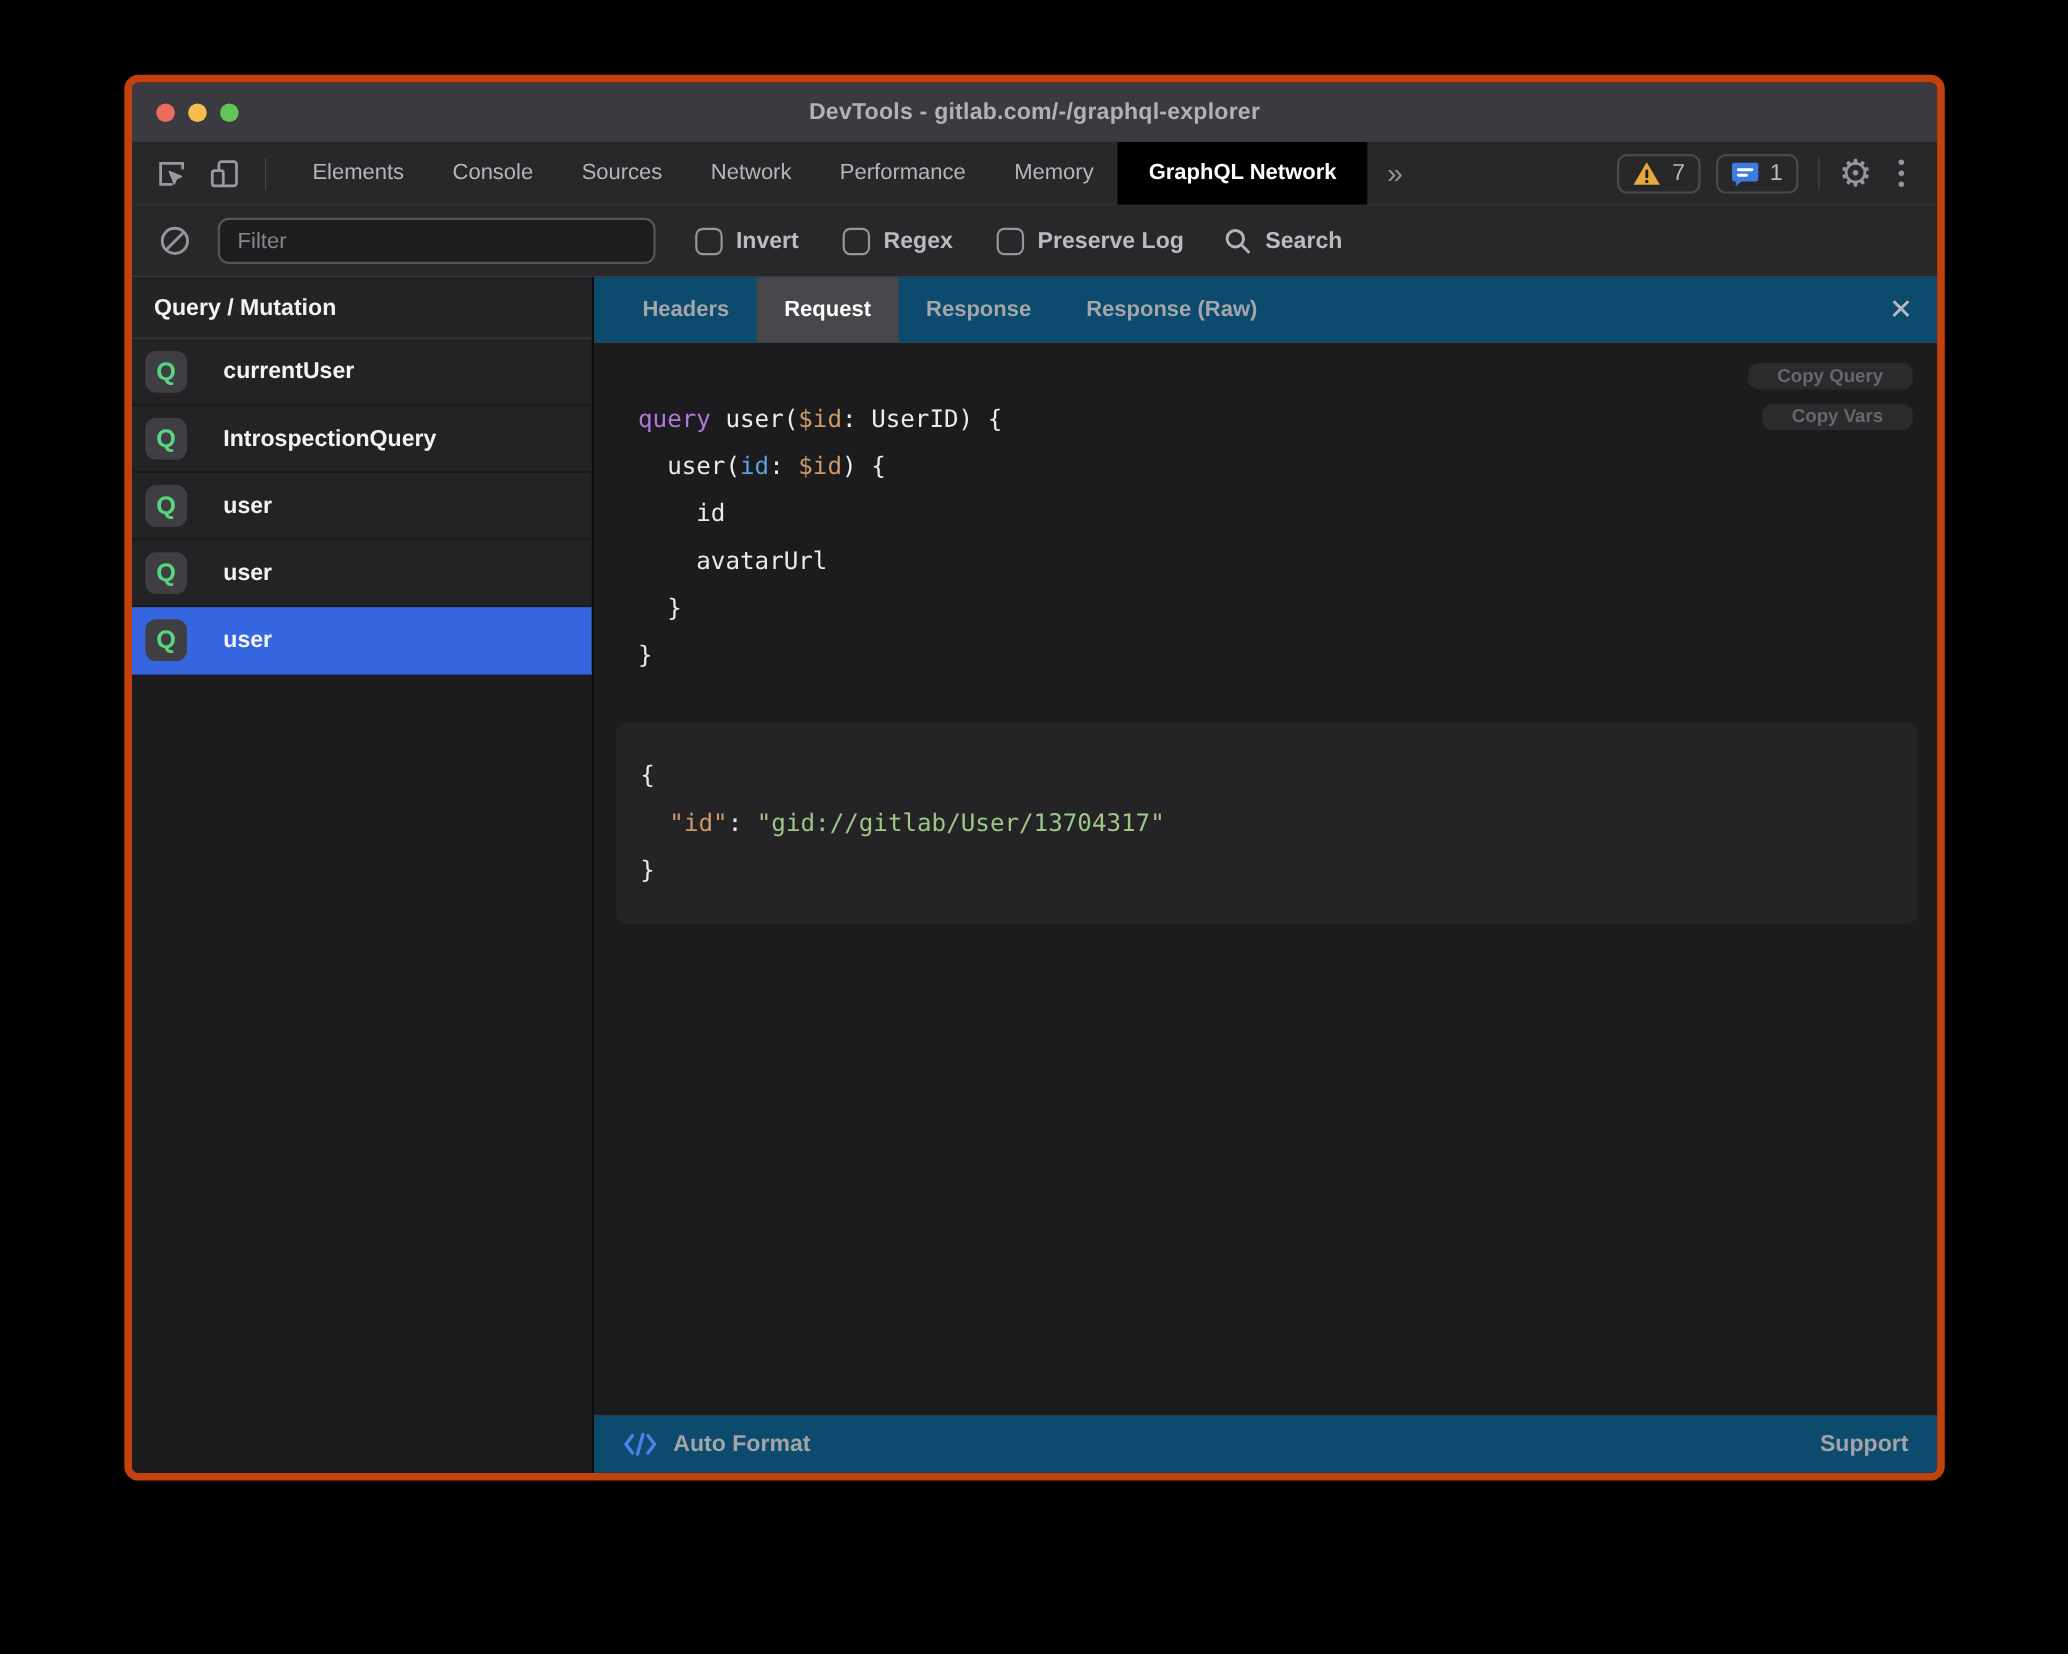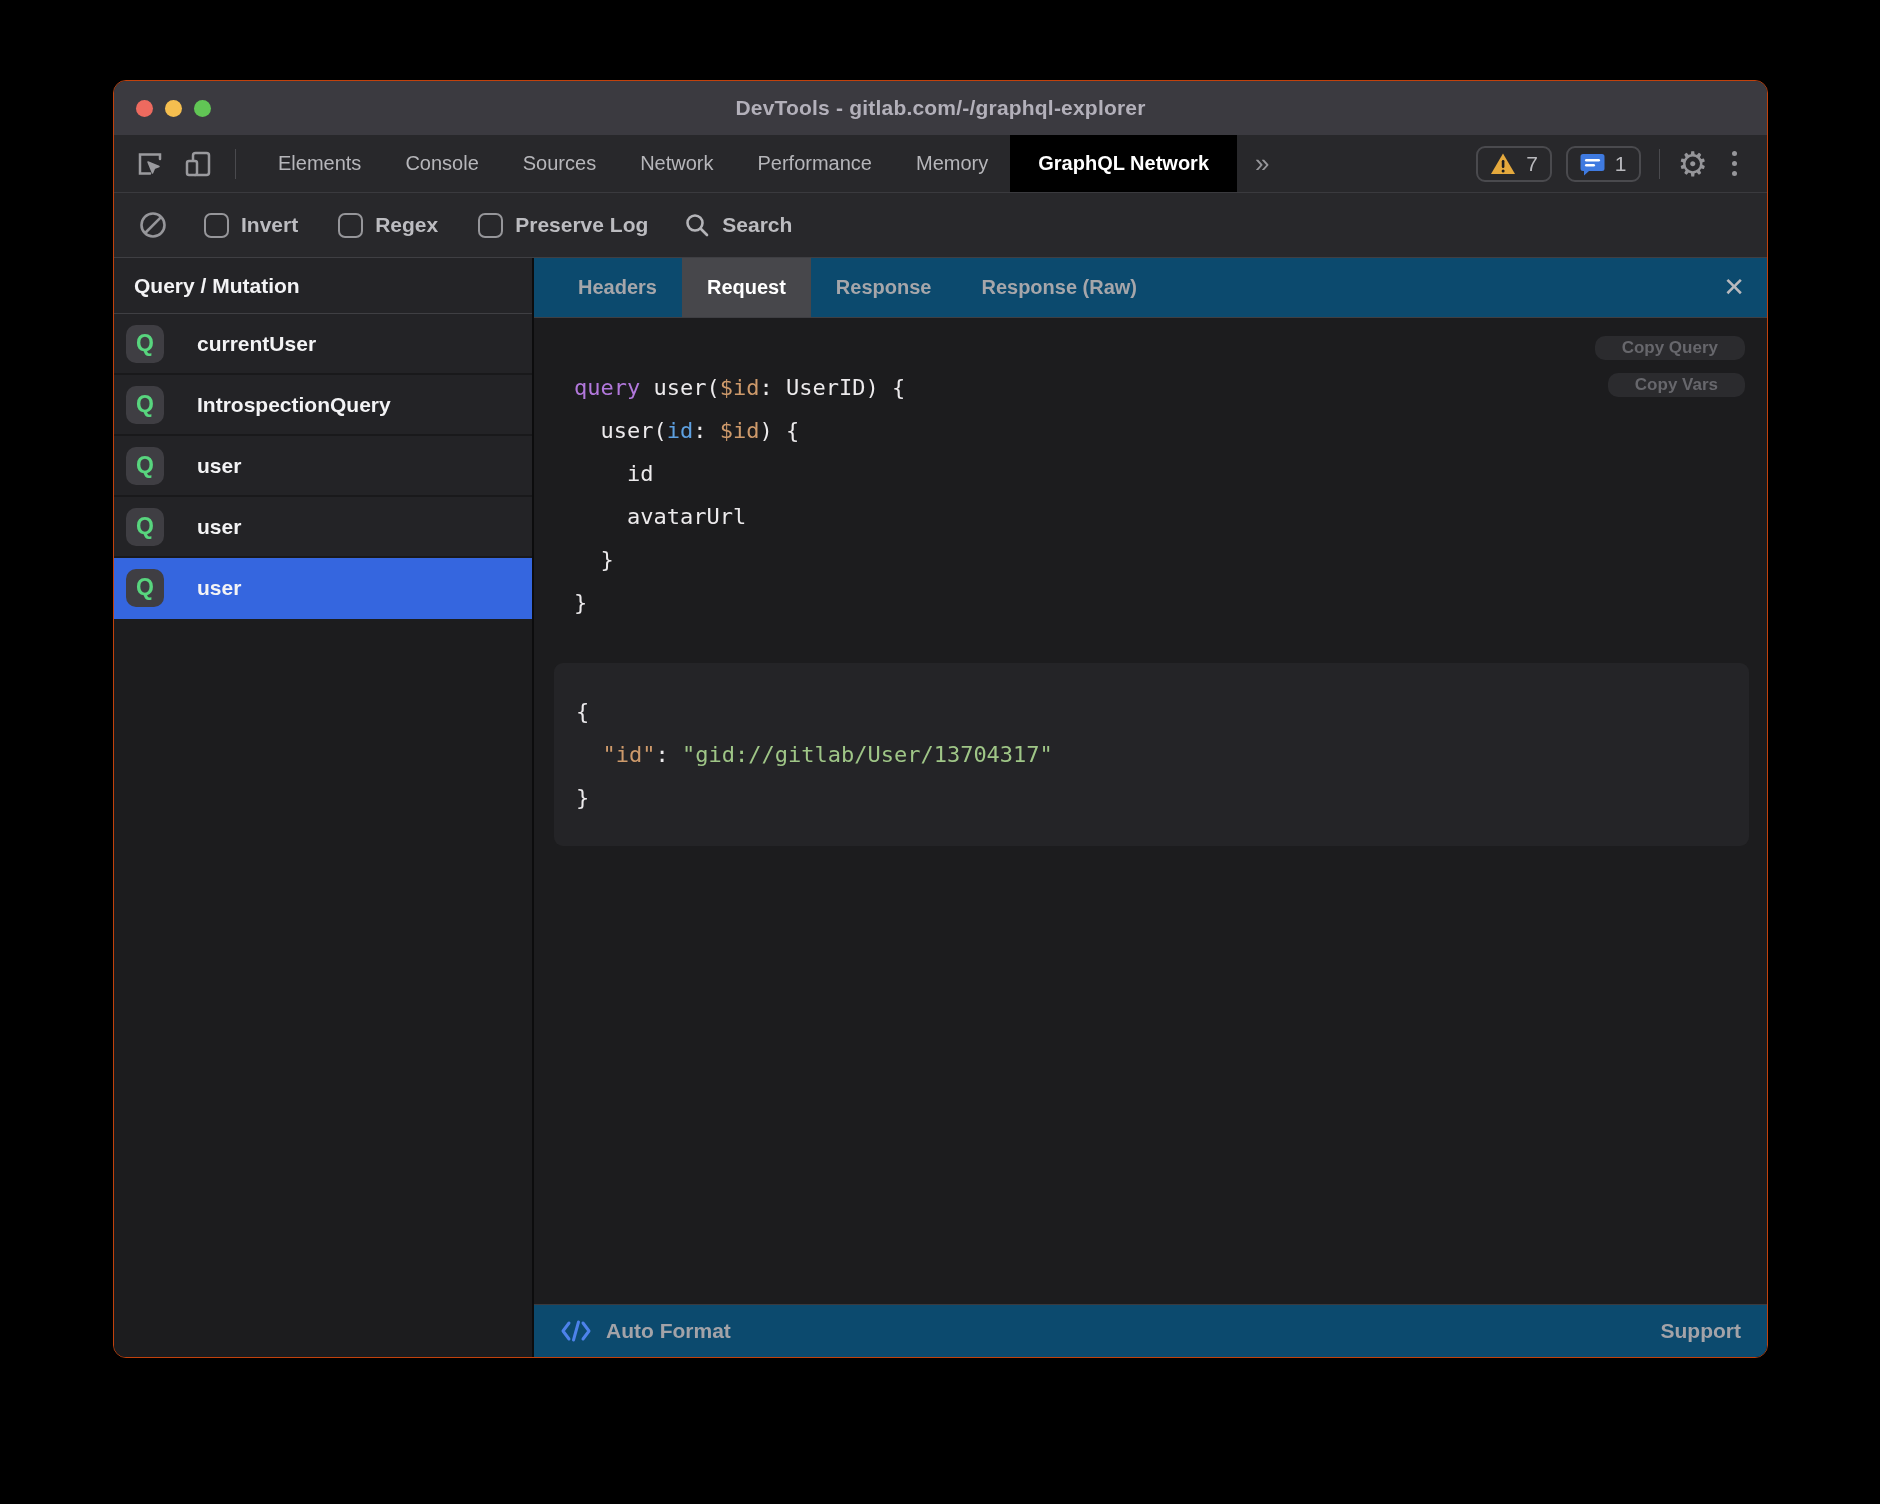--- a/index.html
+++ b/index.html
@@ -1,20 +1,20 @@
 <!DOCTYPE html>
 <html><head>
 <meta charset="utf-8">
 <style>
   * { margin:0; padding:0; box-sizing:border-box; }
   html,body { width:1880px; height:1504px; background:#000; overflow:hidden;
     font-family:"Liberation Sans", sans-serif; }
 
-  .window { position:absolute; left:113px; top:80px; width:1655px; height:1278px;
-    background:#1c1c1e; border-radius:13px; border:1px solid #c2410c; overflow:hidden;
+  .window { position:absolute; left:113px; top:68px; width:1655px; height:1278px;
+    background:#1c1c1e; border-radius:13px; border:7px solid #c2410c; overflow:hidden;
     display:flex; flex-direction:column; }
 
   
   .titlebar { height:54px; background:#3b3a40; flex:0 0 auto; position:relative;
     display:flex; align-items:center; justify-content:center; }
   .traffic { position:absolute; left:22px; top:0; height:100%; display:flex; align-items:center; gap:12px; }
   .tl { width:17px; height:17px; border-radius:50%; }
   .titlebar-title { font-size:21px; font-weight:bold; color:#b3b0ba; letter-spacing:.2px; }
 
   
@@ -170,20 +170,21 @@
   </div>
 
   <div class="filterbar">
     <div class="filter-left">
       <span class="tool-icon">
         <svg width="30" height="30" viewBox="0 0 30 30" fill="none">
           <circle cx="15" cy="15" r="11.5" stroke="#96969a" stroke-width="2.6"></circle>
           <line x1="7.2" y1="23" x2="23" y2="7.2" stroke="#96969a" stroke-width="2.6"></line>
         </svg>
       </span>
+      <input class="filter-input" type="text" placeholder="Filter" style="">
     </div>
     <div class="checks" id="filter-checks">
         <div class="check-group">
           <span class="checkbox"></span>
           <span class="check-label">Invert</span>
         </div>
         <div class="check-group">
           <span class="checkbox"></span>
           <span class="check-label">Regex</span>
         </div>

